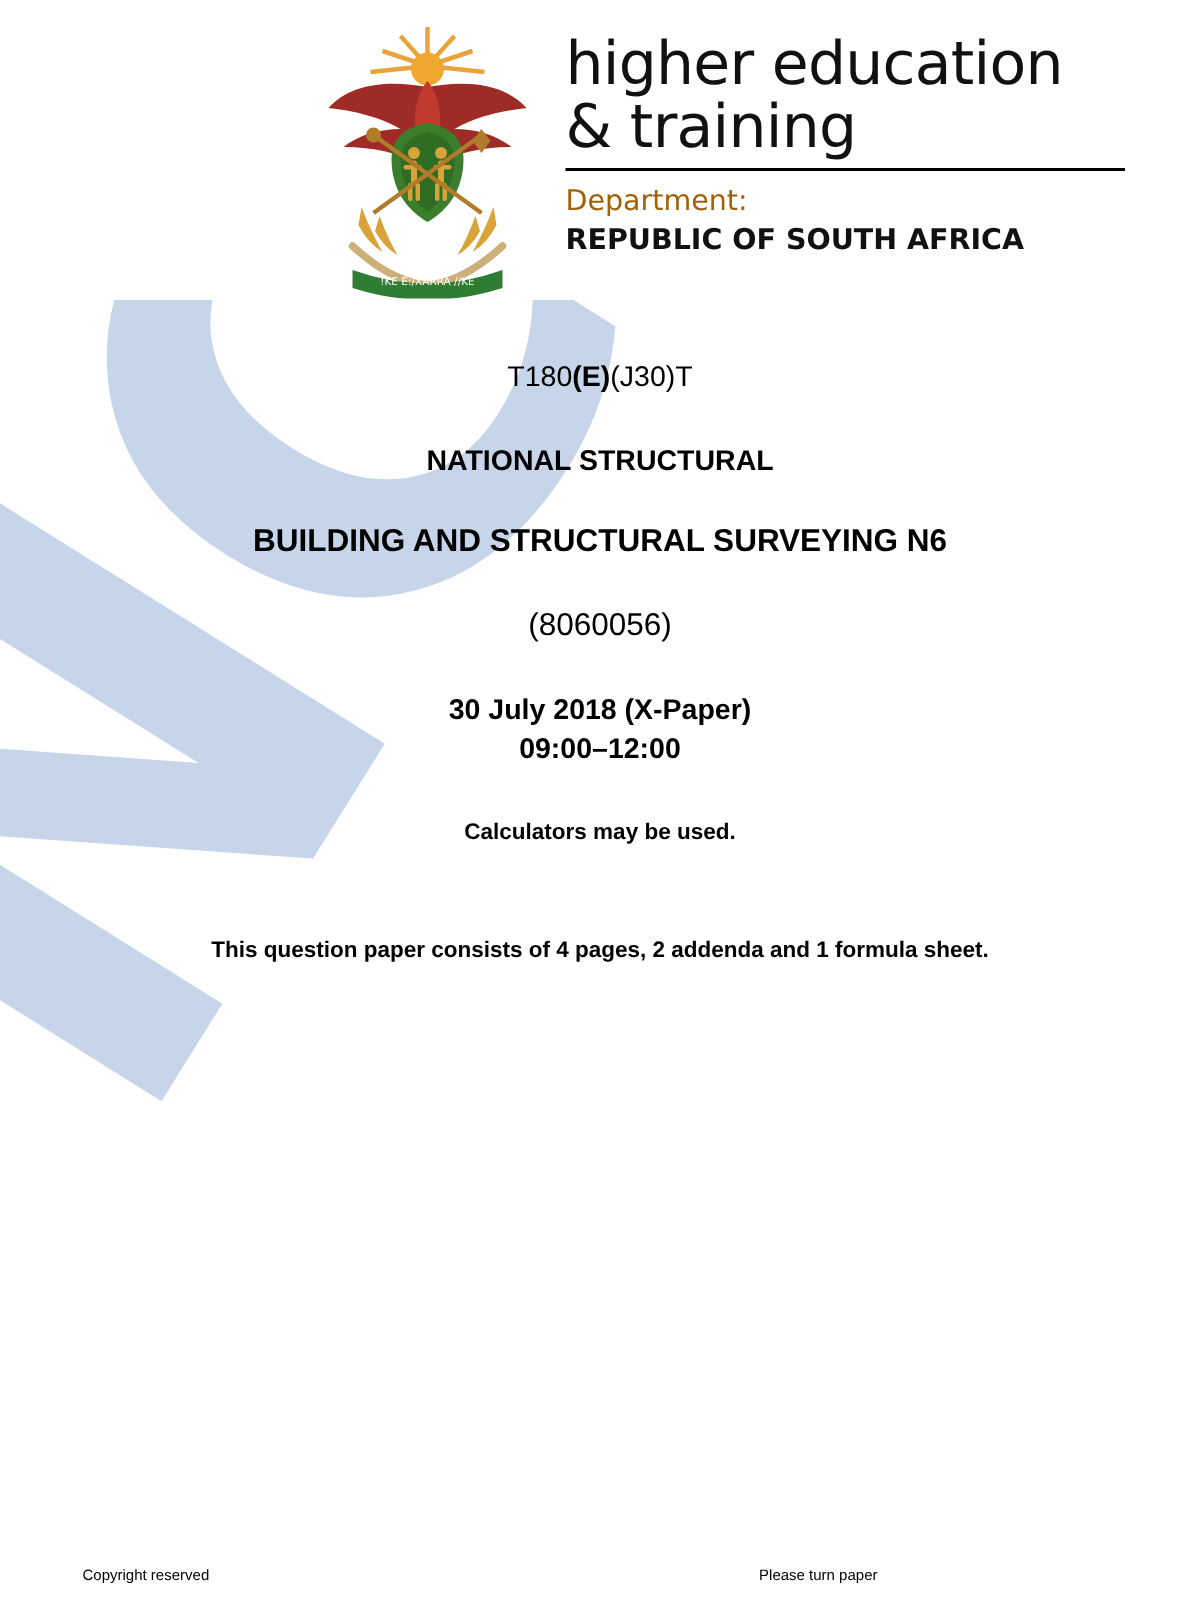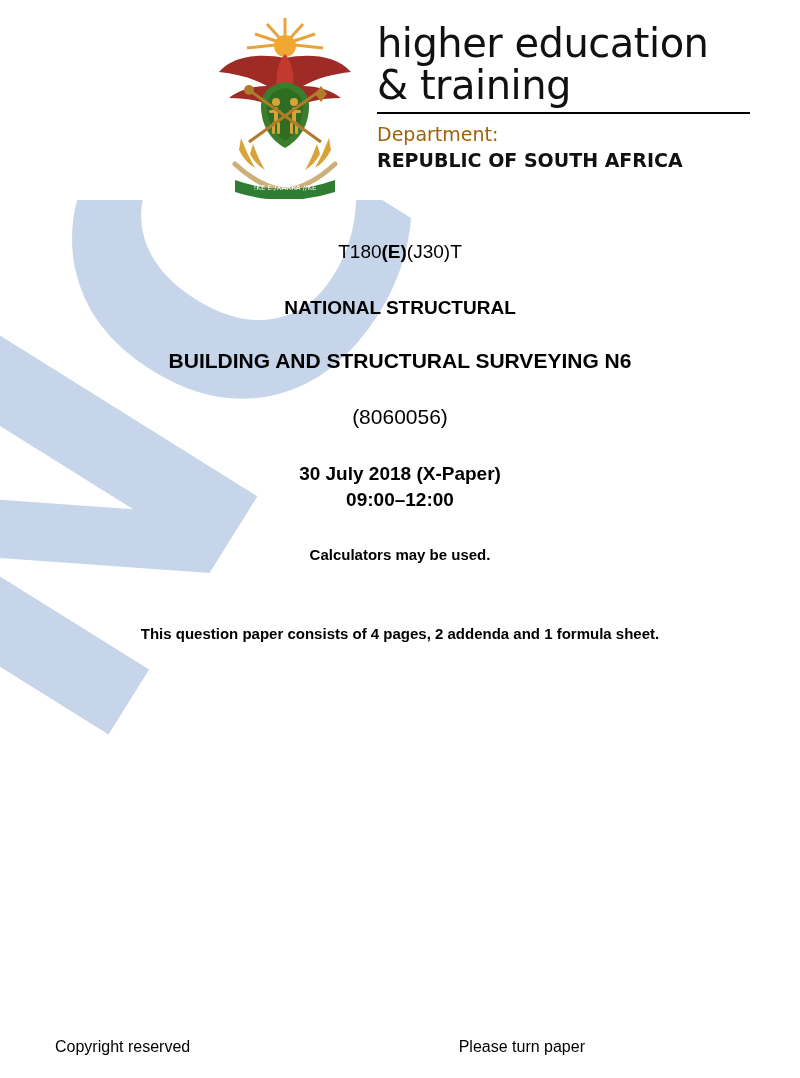--- a/index.html
+++ b/index.html
@@ -142,21 +142,21 @@
   
   .footer {
     position: absolute;
     left: 0;
     bottom: 22px;
     width: 640px;
     padding: 0 55px;
     box-sizing: border-box;
     display: flex;
     justify-content: space-between;
-    font-size: 16px;
+    font-size: 10px;
   }
 </style>
 </head>
 <body>
 
 <div class="watermark">
   <div class="watermark-text">NC</div>
 </div>
 
 <div class="page">

